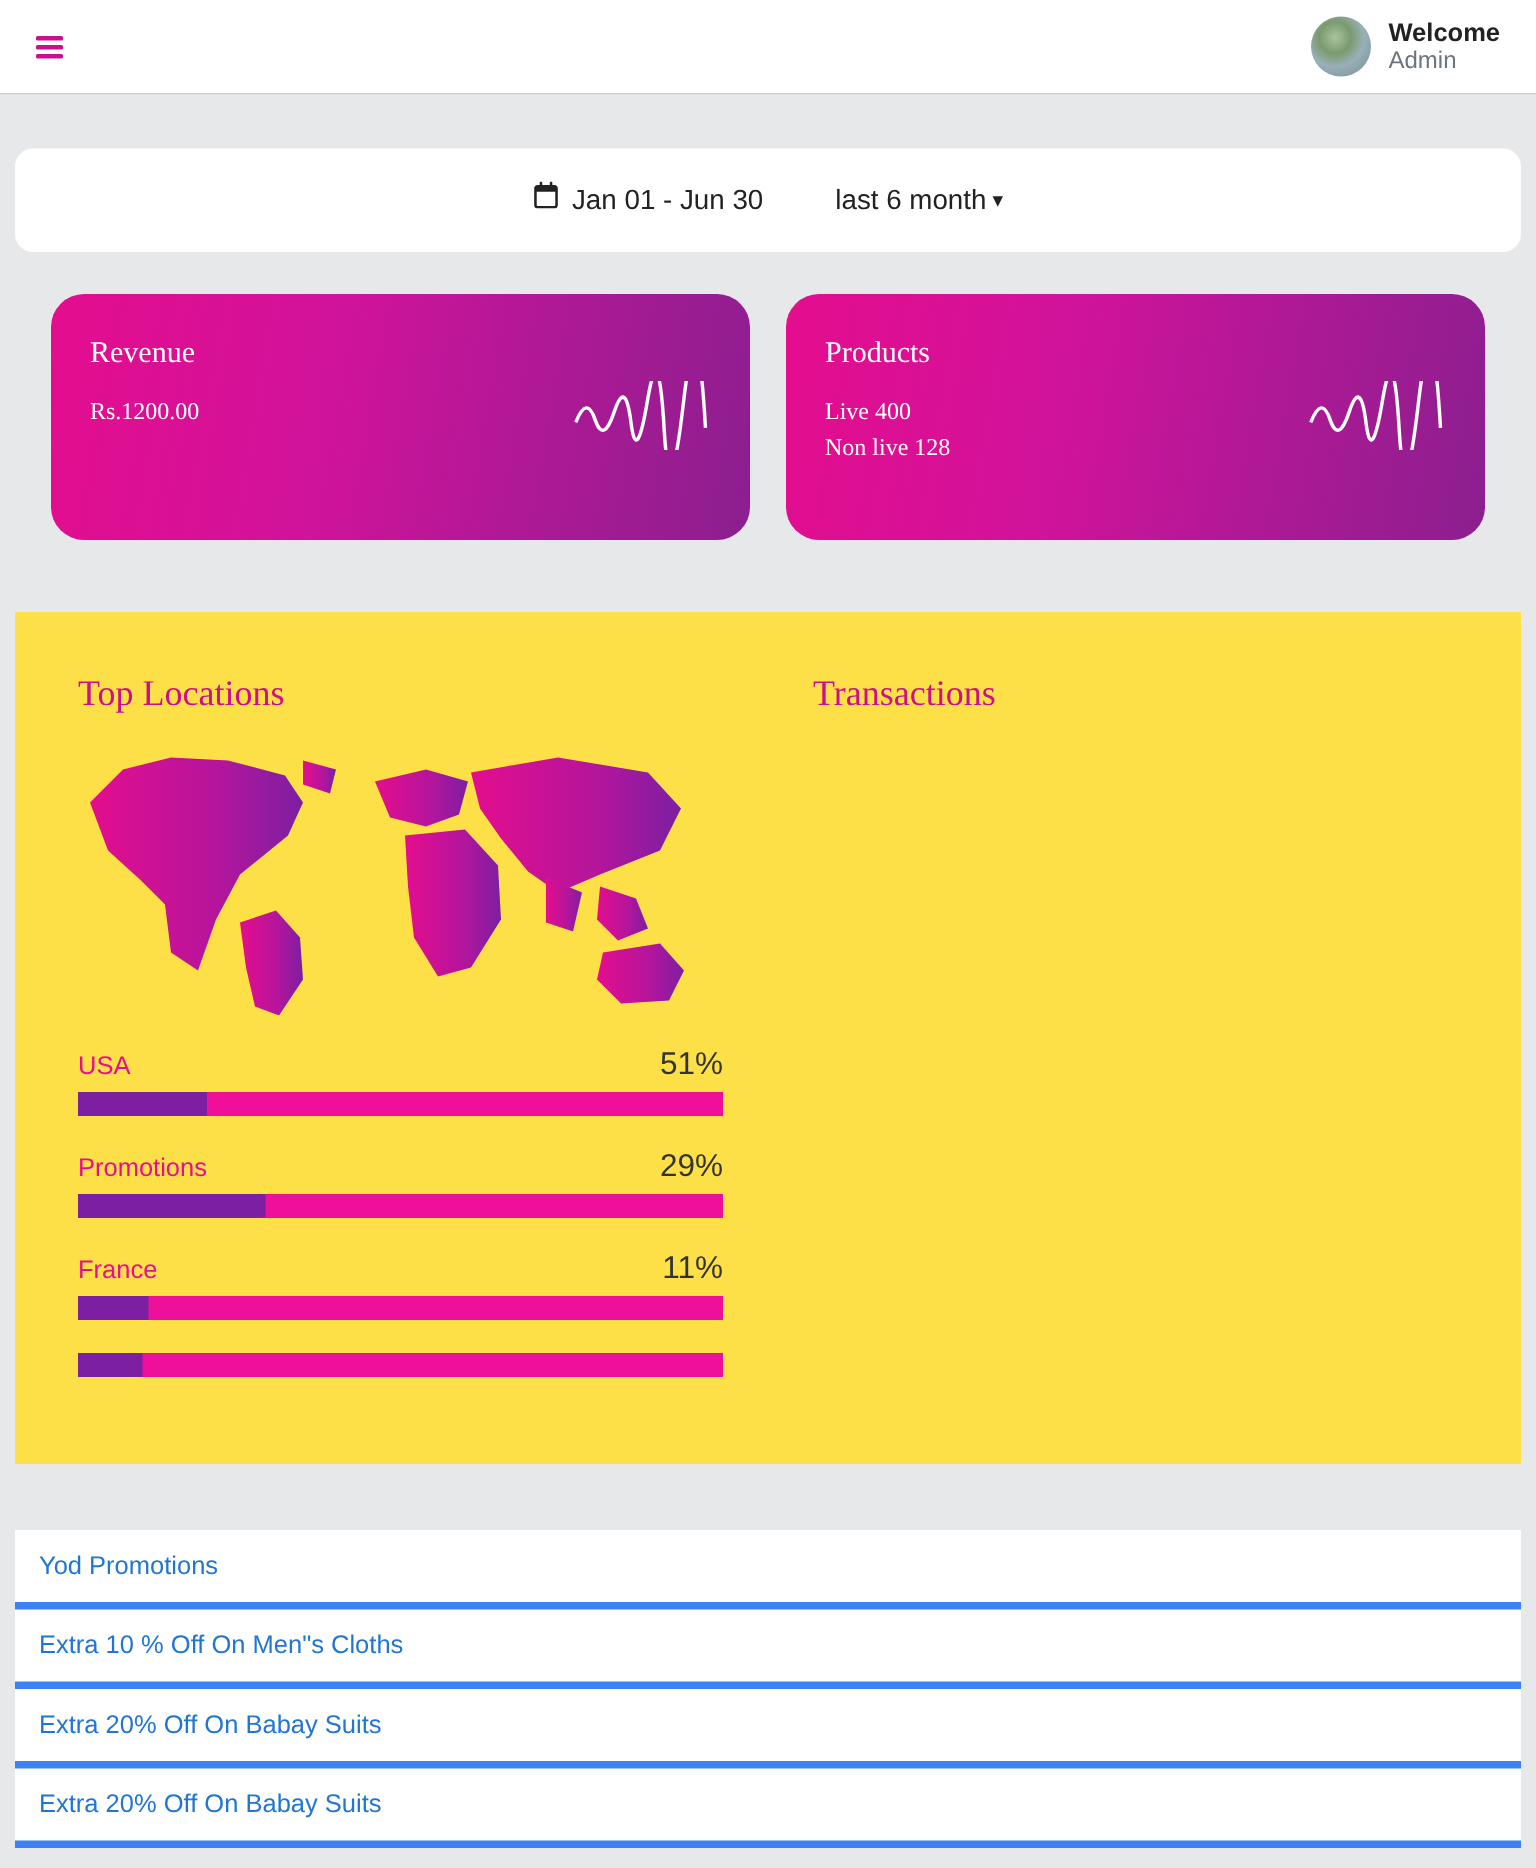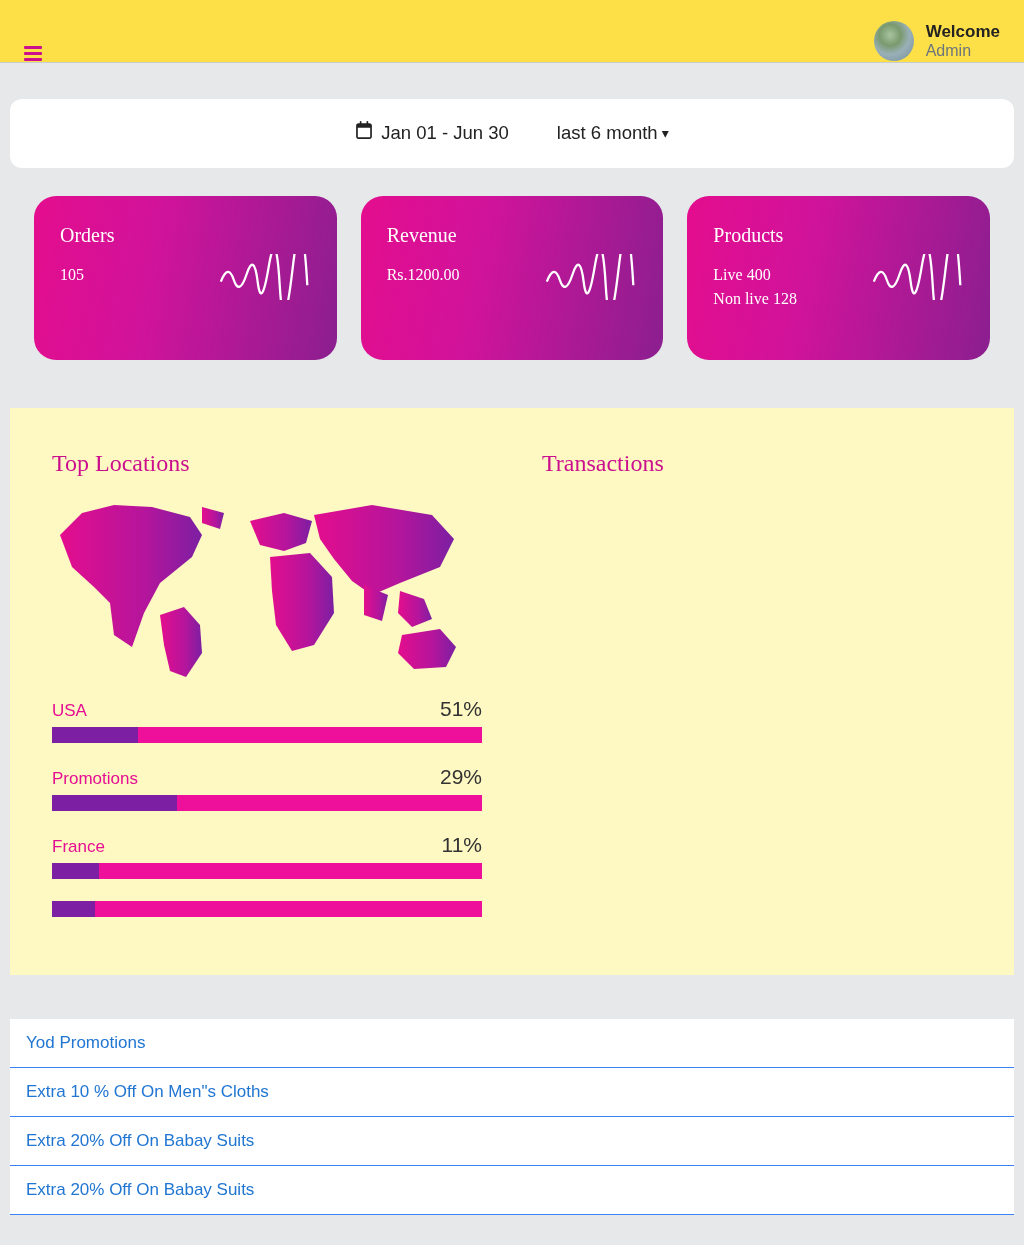--- a/index.html
+++ b/index.html
@@ -3,27 +3,27 @@
 <meta charset="utf-8">
 <style>
   * { box-sizing: border-box; margin: 0; padding: 0; }
   body {
     font-family: "Segoe UI", -apple-system, BlinkMacSystemFont, sans-serif;
     background: #e6e8ea;
     color: #222;
     width: 1024px;
   }
   .topbar {
-    background: #fde047;
+    background: #ffffff;
     height: 63px;
     border-bottom: 1px solid #c9cccf;
     display: flex;
-    align-items: flex-end;
+    align-items: center;
     justify-content: space-between;
-    padding: 1px 24px;
+    padding: 16px 24px;
   }
   .hamburger {
     cursor: pointer;
     display: flex;
     flex-direction: column;
     gap: 3px;
   }
   .hamburger span {
     display: block;
     width: 18px;
@@ -84,21 +84,21 @@
   .stat-card h4 {
     font-size: 20px;
     font-weight: 400;
     margin-bottom: 16px;
   }
   .stat-card p { font-size: 16px; line-height: 1.5; }
   .spark { align-self: center; }
   .spark svg { stroke: #fff; fill: none; stroke-width: 2.5; width: 92px; height: 46px; }
 
   .panel {
-    background: #fef9c3;
+    background: #fde047;
     margin-top: 48px;
     padding: 42px 42px 36px;
     display: flex;
     gap: 60px;
   }
   .col { flex: 1; }
   .panel h3 {
     font-size: 24px;
     font-weight: 400;
     color: #cc0f8e;
@@ -126,21 +126,21 @@
     left: 0; top: 0; bottom: 0;
     background: #7c1fa2;
   }
 
   .promo-list {
     background: #fff;
     margin-top: 44px;
   }
   .promo-item {
     padding: 14px 16px;
-    border-bottom: 1px solid #3b82f6;
+    border-bottom: 5px solid #3b82f6;
     font-size: 17px;
   }
   .promo-item a { color: #2176d2; text-decoration: none; cursor: pointer; }
 </style>
 </head>
 <body>
 
 <div class="topbar">
   <div class="hamburger">
     <span></span>
@@ -167,31 +167,20 @@
       </span>
       <span>Jan 01 - Jun 30</span>
     </span>
     <span class="period-select">
       <span>last 6 month</span>
       <span class="chev">▾</span>
     </span>
   </div>
 
   <div class="stats-row">
-    <div class="stat-card">
-      <div>
-        <h4>Orders</h4>
-        <p>105</p>
-      </div>
-      <div class="spark">
-        <svg viewBox="0 0 100 50">
-            <path d="M2 30 Q10 10 16 28 T30 22 T42 30 T54 14 T66 34 T80 16 T96 34"></path>
-          </svg>
-      </div>
-    </div>
 
     <div class="stat-card">
       <div>
         <h4>Revenue</h4>
         <p>Rs.1200.00</p>
       </div>
       <div class="spark">
         <svg viewBox="0 0 100 50">
             <path d="M2 30 Q10 10 16 28 T30 22 T42 30 T54 14 T66 34 T80 16 T96 34"></path>
           </svg>

